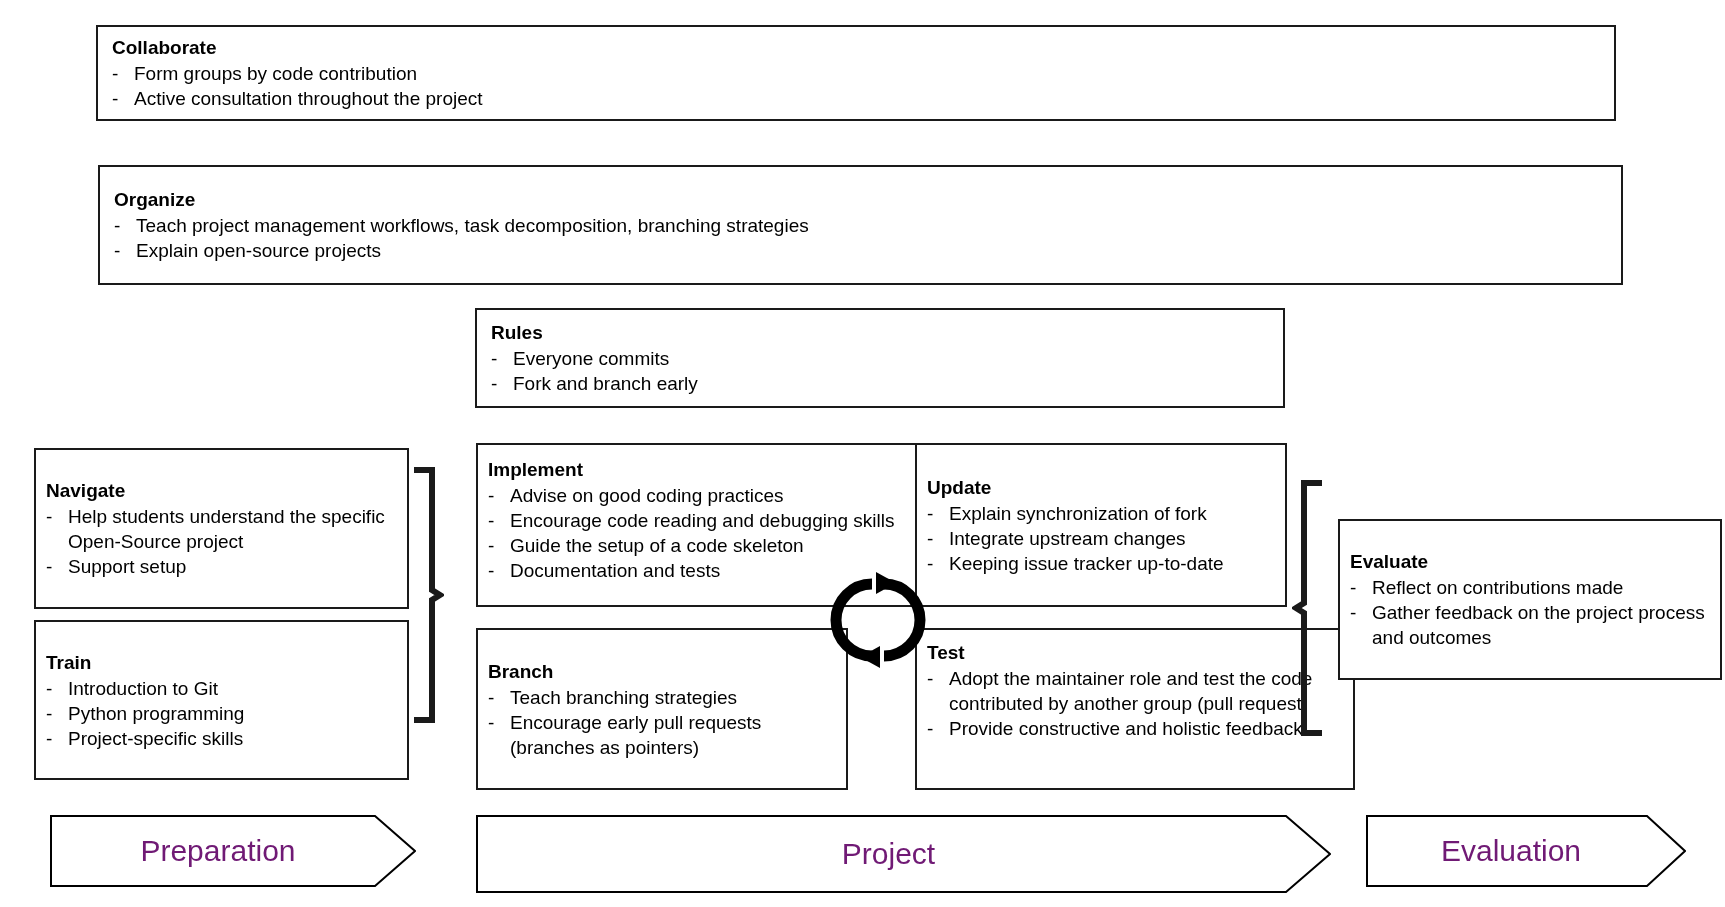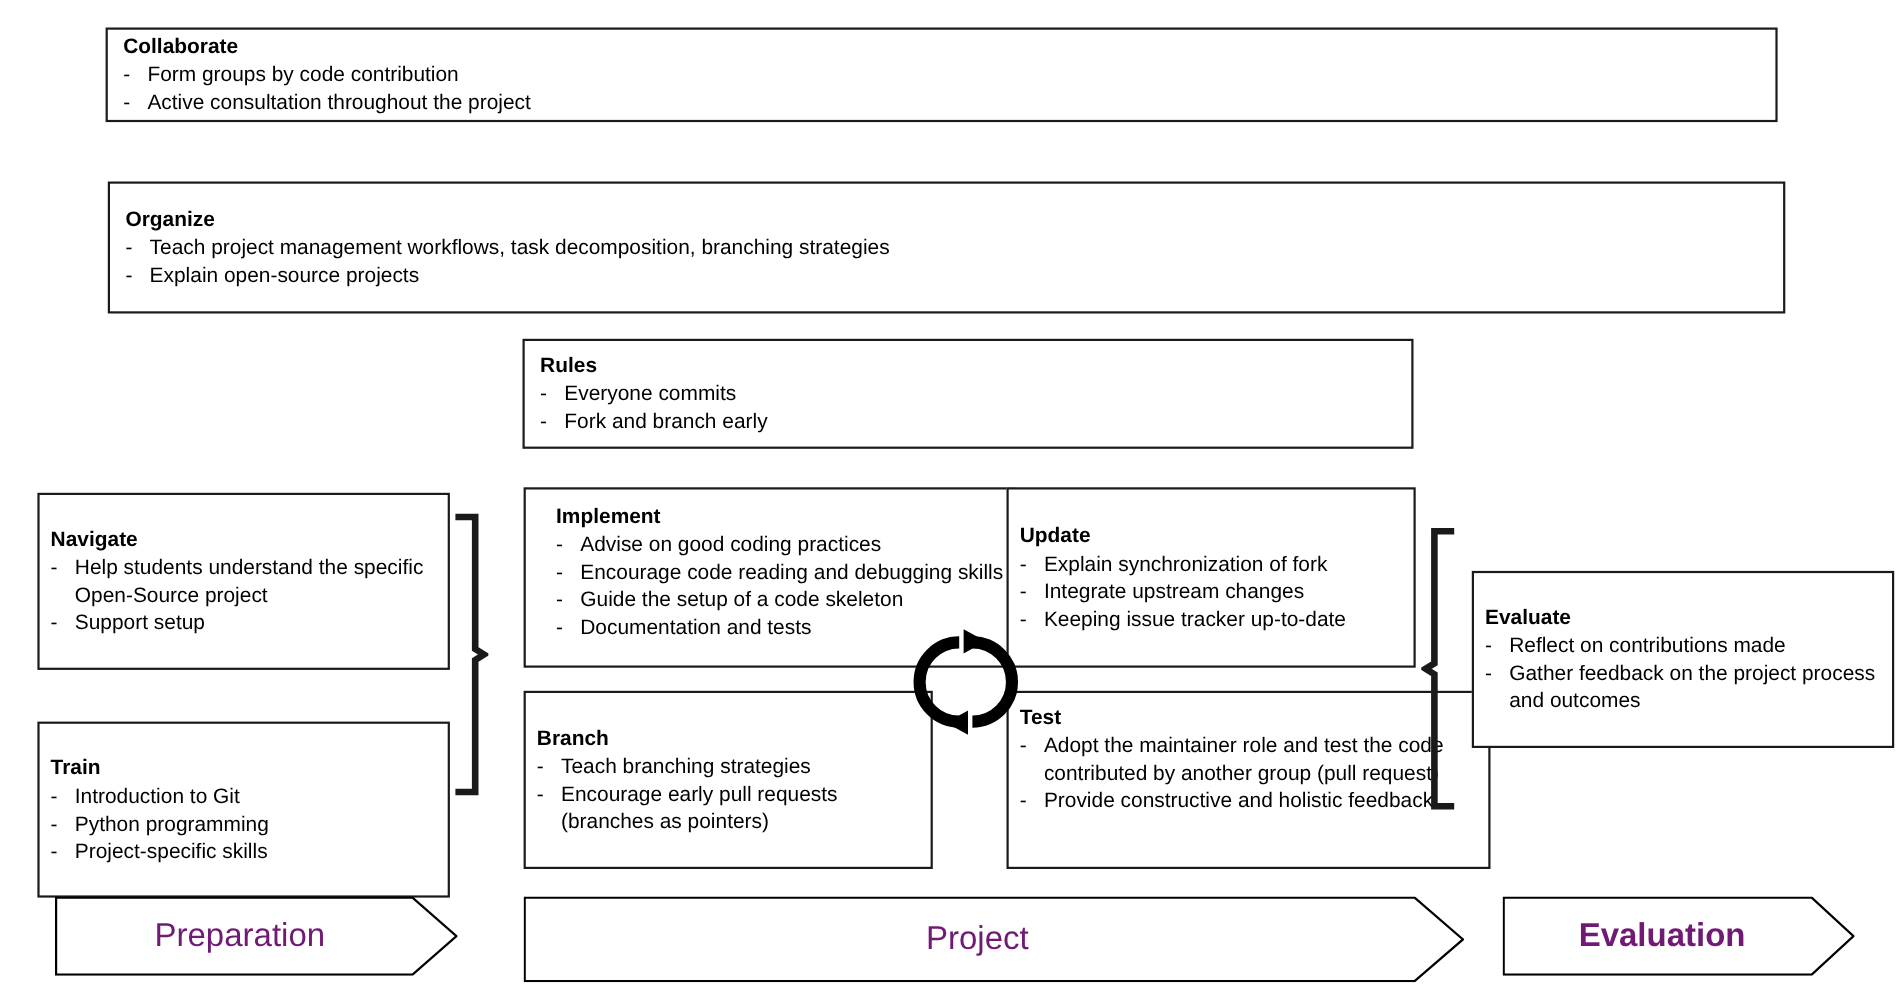--- a/index.html
+++ b/index.html
@@ -76,21 +76,21 @@
   }
   .cycle-icon {
     position: absolute;
   }
 </style>
 </head>
 <body>
 
 <div id="canvas">
 
-  <div class="box" style="left:96px; top:25px; width:1520px; height:86px;">
+  <div class="box" style="left:96px; top:25px; width:1520px; height:96px;">
     <div class="box-inner">
       <div class="box-title">Collaborate</div>
       <div class="bullet-row">
         <span class="bullet-dash">-</span>
         <span class="bullet-text">Form groups by code contribution</span>
       </div>
       <div class="bullet-row">
         <span class="bullet-dash">-</span>
         <span class="bullet-text">Active consultation throughout the project</span>
       </div>
@@ -132,39 +132,39 @@
         <span class="bullet-dash">-</span>
         <span class="bullet-text">Help students understand the specific Open-Source project</span>
       </div>
       <div class="bullet-row">
         <span class="bullet-dash">-</span>
         <span class="bullet-text"> Support  setup</span>
       </div>
     </div>
   </div>
 
-  <div class="box" style="left:34px; top:656px; width:375px; height:160px;">
+  <div class="box" style="left:34px; top:620px; width:375px; height:160px;">
     <div class="box-inner" style="padding:0 10px;">
       <div class="box-title">Train</div>
       <div class="bullet-row">
         <span class="bullet-dash">-</span>
         <span class="bullet-text">Introduction to Git</span>
       </div>
       <div class="bullet-row">
         <span class="bullet-dash">-</span>
         <span class="bullet-text">Python programming</span>
       </div>
       <div class="bullet-row">
         <span class="bullet-dash">-</span>
         <span class="bullet-text">Project-specific skills</span>
       </div>
     </div>
   </div>
 
-  <div class="box" style="left:476px; top:443px; width:448px; height:164px; justify-content:flex-start; padding-top:12px;align-items:flex-end;">
+  <div class="box" style="left:476px; top:443px; width:448px; height:164px; justify-content:flex-start; padding-top:12px;">
     <div class="box-inner" style="padding:0 10px;">
       <div class="box-title">Implement</div>
       <div class="bullet-row">
         <span class="bullet-dash">-</span>
         <span class="bullet-text">Advise on good coding practices</span>
       </div>
       <div class="bullet-row">
         <span class="bullet-dash">-</span>
         <span class="bullet-text">Encourage code reading and debugging skills</span>
       </div>
@@ -269,20 +269,20 @@
     <span class="banner-label">Preparation</span>
   </div>
 
   <div class="banner" style="left:476px; top:815px; width:855px; height:78px;">
     <svg width="855" height="78" viewBox="0 0 855 78" preserveAspectRatio="none">
       <polygon points="1,1 810,1 854,39 810,77 1,77" fill="#ffffff" stroke="#000000" stroke-width="2"></polygon>
     </svg>
     <span class="banner-label">Project</span>
   </div>
 
-  <div class="banner" style="left:1366px; top:815px; width:320px; height:72px;font-weight:bold;">
+  <div class="banner" style="left:1366px; top:815px; width:320px; height:72px;">
     <svg width="320" height="72" viewBox="0 0 320 72" preserveAspectRatio="none">
       <polygon points="1,1 281,1 319,36 281,71 1,71" fill="#ffffff" stroke="#000000" stroke-width="2"></polygon>
     </svg>
     <span class="banner-label">Evaluation</span>
   </div>
 
 </div>
 
 </body></html>

